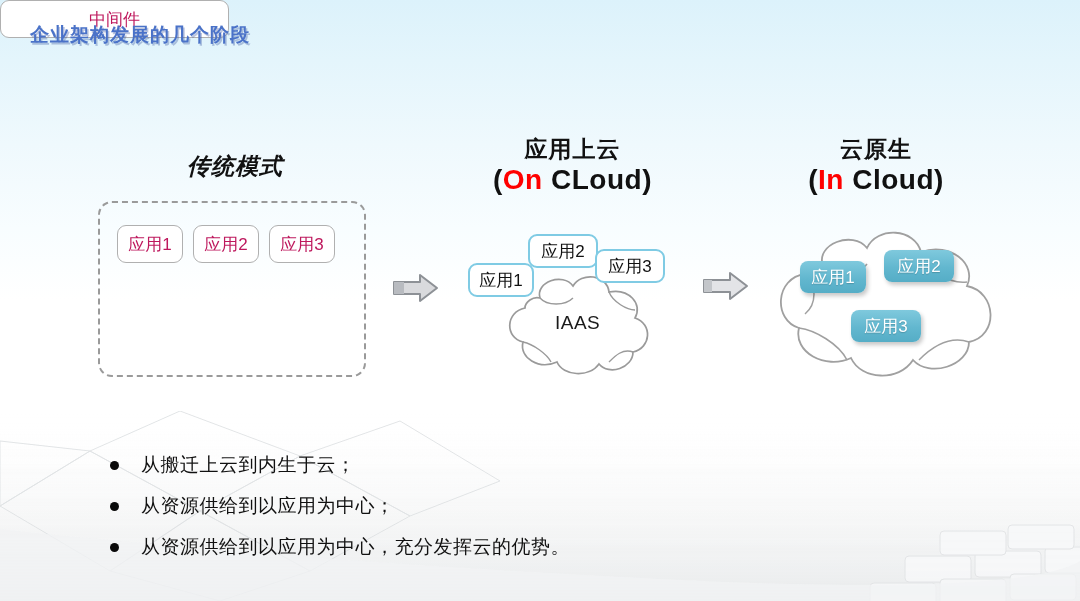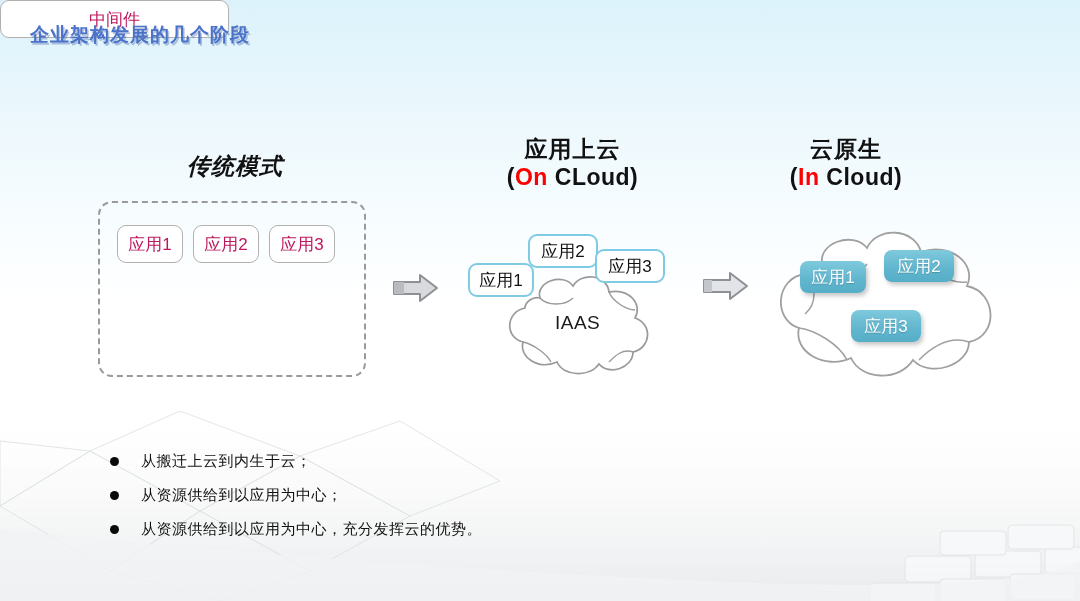--- a/index.html
+++ b/index.html
@@ -53,21 +53,21 @@
   
   .sec-title {
     position: absolute;
     text-align: center;
     font-weight: bold;
     color: #111;
     line-height: 1.22;
     white-space: nowrap;
   }
   .sec-title .l1 { font-size: 23px; display:block; letter-spacing:1px; }
-  .sec-title .l2 { font-size: 23px; display:block; letter-spacing:.5px;}
+  .sec-title .l2 { font-size: 28px; display:block; letter-spacing:.5px;}
   .sec-title .hl { color: #ff0000; }
 
   
   #traditional-title { left: 100px; top: 152px; width: 270px; font-style: italic; }
 
   .dashed-box {
     position: absolute;
     left: 98px;
     top: 201px;
     width: 268px;
@@ -153,35 +153,35 @@
     height: 32px;
     box-sizing: border-box;
     box-shadow: 2px 3px 4px rgba(0,0,0,.22);
     text-shadow: 0 1px 1px rgba(0,0,0,.18);
   }
   #nat-app1 { left: 800px; top: 261px; width: 66px; }
   #nat-app2 { left: 884px; top: 250px; width: 70px; }
   #nat-app3 { left: 851px; top: 310px; width: 70px; }
 
   
-  #native-title { left: 715px; top: 135px; width: 262px; }
+  #native-title { left: 745px; top: 135px; width: 262px; }
 
   
   .bullets {
     position: absolute;
     left: 110px;
     top: 452px;
     width: 700px;
   }
   .bullet-item {
     display: flex;
     align-items: center;
     margin-bottom: 15px;
     color: #111;
-    font-size: 15px;
+    font-size: 19px;
     letter-spacing: .5px;
   }
   .bullet-dot {
     width: 9px;
     height: 9px;
     border-radius: 50%;
     background: #0a0a0a;
     margin-right: 22px;
     flex: 0 0 auto;
   }

